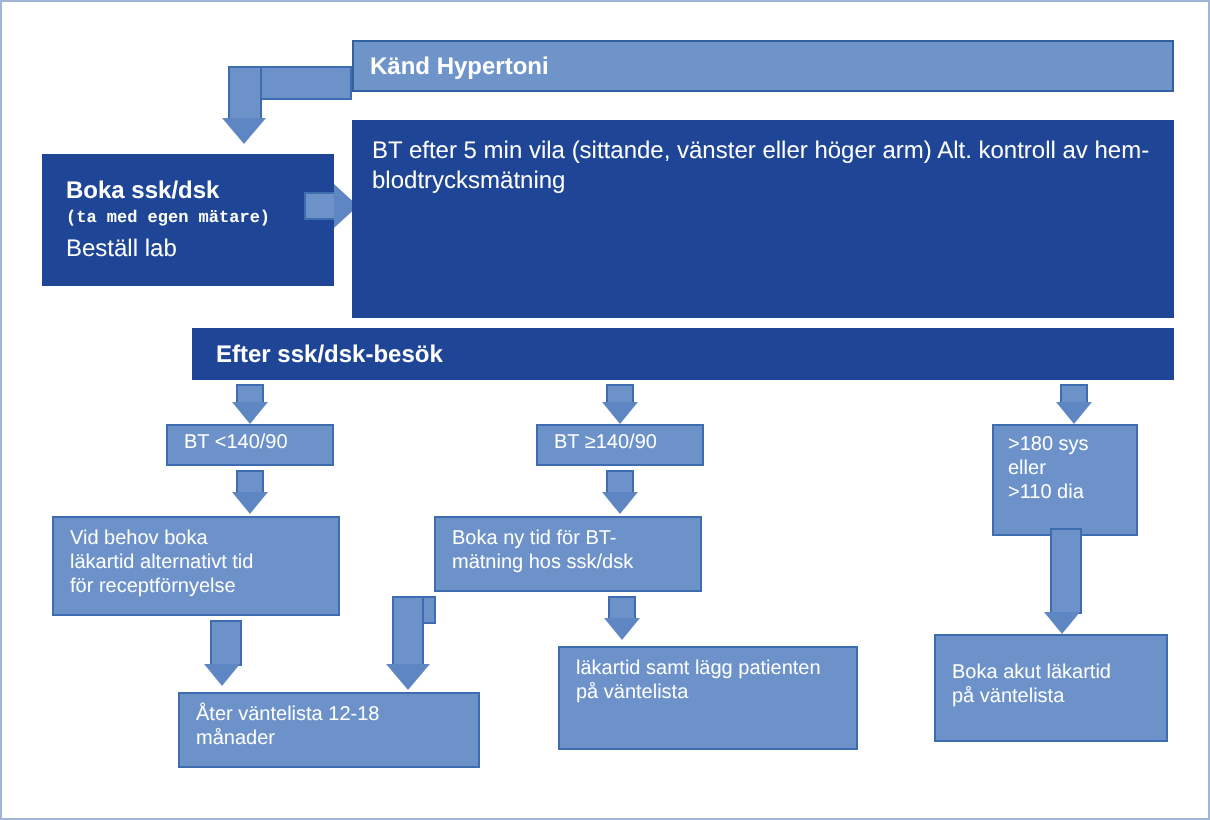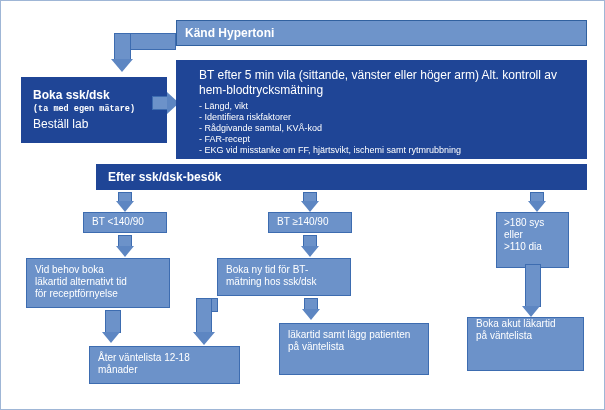--- a/index.html
+++ b/index.html
@@ -107,29 +107,22 @@
     <div class="t12" style="font-weight:bold;">Boka ssk/dsk</div>
     <div class="small" style="font-weight:bold;margin-top:1px;font-family:Liberation Mono, monospace;">(ta med egen mätare)</div>
     <div class="t12" style="margin-top:3px;">Beställ lab</div>
   </div>
 
   <div class="arrow-right">
     <div class="shaft" style="left:151px;top:95px;width:16px;height:14px;"></div>
     <div class="head" style="left:166px;top:91px;"></div>
   </div>
 
-  <div class="box dark" style="left:175px;top:59px;width:411px;height:99px;padding:7px 22px;">
+  <div class="box dark" style="left:175px;top:59px;width:411px;height:99px;padding:7px 9px;">
     <div class="t12" style="line-height:1.25;"> BT efter 5 min vila (sittande, vänster eller höger arm) Alt. kontroll av hem-blodtrycksmätning</div>
-    <ul class="bullets" style="margin-top:3px;">
-      <li>- Längd, vikt</li>
-      <li>- Identifiera riskfaktorer</li>
-      <li>- Rådgivande samtal, KVÅ-kod</li>
-      <li>- FAR-recept</li>
-      <li>- EKG vid misstanke om FF, hjärtsvikt, ischemi samt rytmrubbning</li>
-    </ul>
   </div>
 
   <div class="box dark" style="left:95px;top:163px;width:491px;height:26px;display:flex;align-items:center;padding:0 11px;">
     <span class="t12" style="font-weight:bold;">Efter ssk/dsk-besök</span>
   </div>
 
   <div class="arrow-down">
     <div class="shaft" style="left:117px;top:191px;width:14px;height:10px;"></div>
     <div class="head" style="left:115px;top:200px;"></div>
   </div>
@@ -203,18 +196,18 @@
   <div class="box light" style="left:88px;top:345px;width:151px;height:38px;padding:5px 8px;">
     <div class="t10">Åter väntelista 12-18</div>
     <div class="t10">månader</div>
   </div>
 
   <div class="box light" style="left:278px;top:322px;width:150px;height:52px;padding:5px 8px;">
     <div class="t10">läkartid samt lägg patienten</div>
     <div class="t10">på väntelista</div>
   </div>
 
-  <div class="box light" style="left:466px;top:316px;width:117px;height:54px;padding:0 8px;">
+  <div class="box light" style="left:466px;top:316px;width:117px;height:54px;padding:13px 8px;">
     <div class="t10">Boka akut läkartid</div>
     <div class="t10">på väntelista</div>
   </div>
 
 </div>
 
 </body></html>

